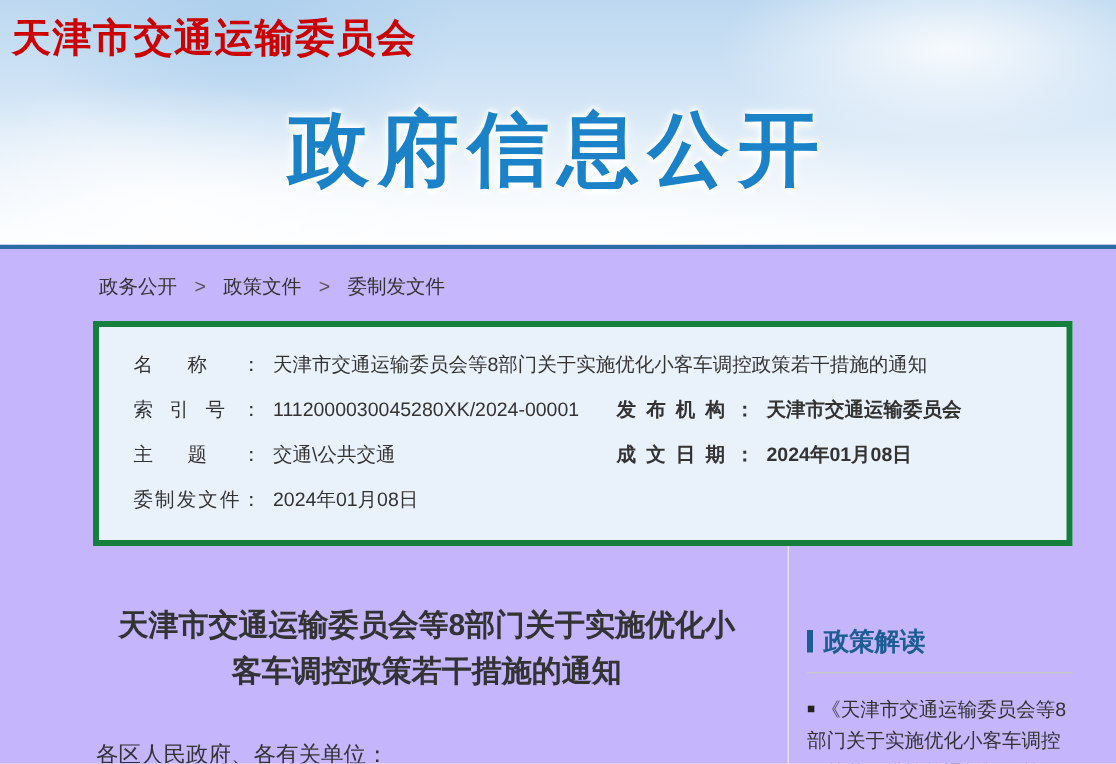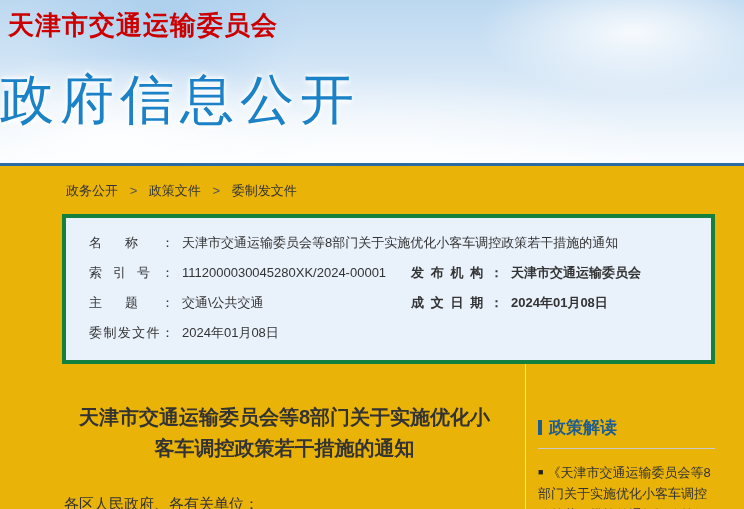--- a/index.html
+++ b/index.html
@@ -1,35 +1,35 @@
 <!DOCTYPE html>
 <html><head>
 <meta charset="utf-8">
 <style>
   * { margin:0; padding:0; box-sizing:border-box; }
   body { font-family:"Liberation Sans","DejaVu Sans",sans-serif; background:#fff; }
-  .page { width:744px; height:509px; overflow:hidden; background:#eab308; }
+  .page { width:744px; height:509px; overflow:hidden; background:#c4b5fd; }
 
   
   .banner {
     position:relative; height:163px;
     background:
       radial-gradient(ellipse 220px 90px at 85% 20%, rgba(255,255,255,0.85), rgba(255,255,255,0) 70%),
       radial-gradient(ellipse 300px 120px at 15% 85%, rgba(255,255,255,0.9), rgba(255,255,255,0) 70%),
       radial-gradient(ellipse 420px 140px at 50% 110%, rgba(255,255,255,0.95), rgba(255,255,255,0) 75%),
       radial-gradient(ellipse 200px 160px at 22% 10%, rgba(160,200,235,0.55), rgba(160,200,235,0) 70%),
       linear-gradient(180deg,#bcd8f0 0%, #cfe3f5 35%, #e7f1fa 70%, #fbfdff 100%);
   }
   .site-name {
     position:absolute; top:8px; left:8px;
     font-size:26px; font-weight:bold; color:#cc0000; letter-spacing:1px;
   }
   .banner-title {
     position:absolute; top:64px; left:0; width:100%;
-    text-align:left; font-size:54px; font-weight:normal; letter-spacing:6px;
+    text-align:center; font-size:54px; font-weight:bold; letter-spacing:6px;
     color:#1b82c8;
     text-shadow:0 0 8px #ffffff, 0 3px 4px rgba(255,255,255,0.95), 0 -2px 3px rgba(255,255,255,0.8);
   }
   .blue-rule { height:3px; background:#2c6ca5; }
 
   
   .content { padding:12px 29px 0 62px; }
   .breadcrumb { font-size:13px; color:#333; padding:4px 0 2px 4px; }
   .breadcrumb .sep { color:#555; margin:0 8px; }
   .breadcrumb .crumb { color:#333; cursor:pointer; text-decoration:none; }

